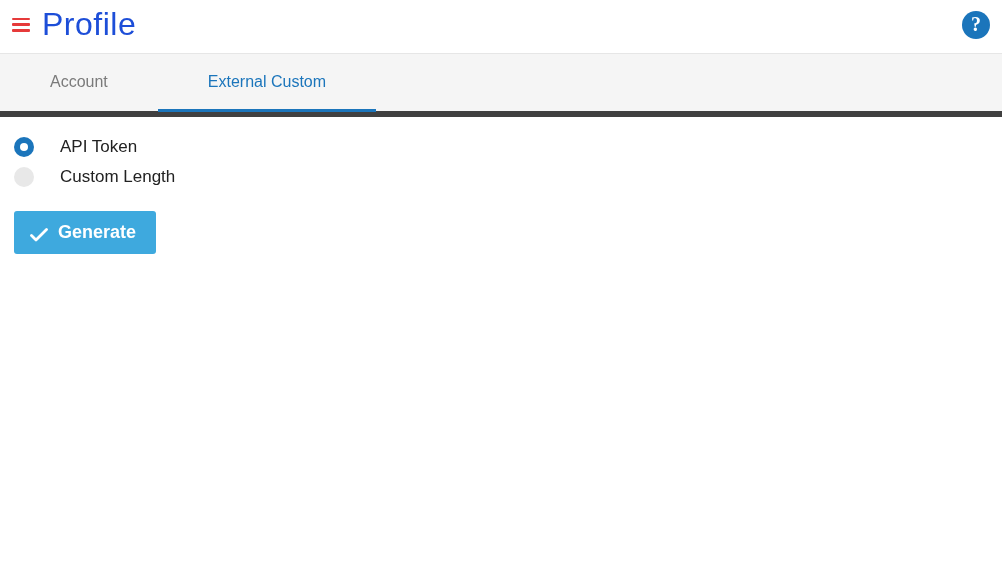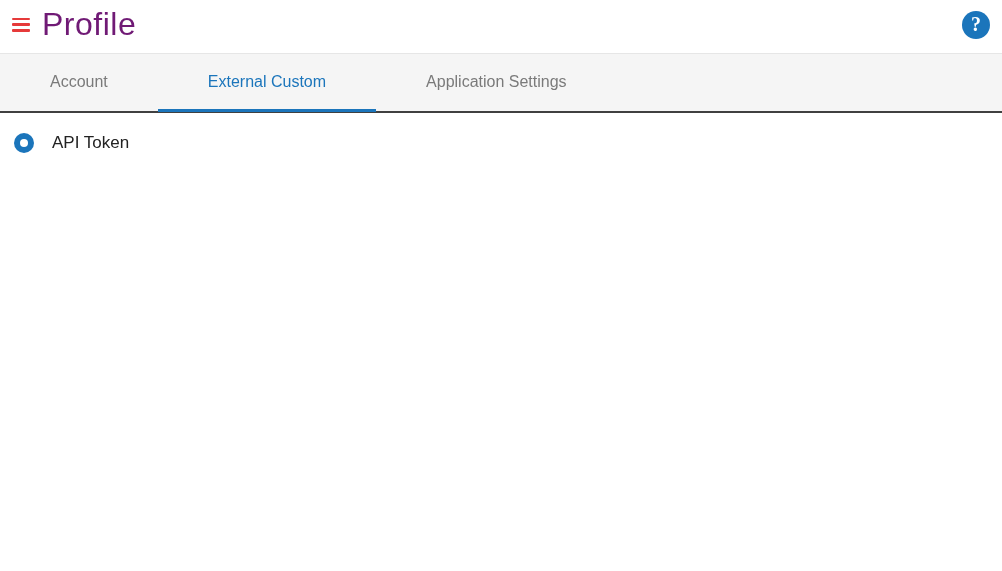--- a/index.html
+++ b/index.html
@@ -38,41 +38,41 @@
     .hamburger-icon span {
       display: block;
       height: 2.5px;
       width: 100%;
       background: #e63a3a;
       border-radius: 1px;
     }
     .page-title {
       font-size: 32px;
       font-weight: 300;
-      color: #701a75;
+      color: #1d4ed8;
       letter-spacing: 0.5px;
     }
     .help-icon {
       width: 28px;
       height: 28px;
       border-radius: 50%;
       background: #1b75bb;
       color: #ffffff;
       display: flex;
       align-items: center;
       justify-content: center;
       font-weight: 700;
       font-size: 20px;
       cursor: pointer;
       font-family: Georgia, serif;
     }
     .tab-bar {
       background: #f5f5f5;
       border-top: 1px solid #e6e6e6;
-      border-bottom: 2px solid #404040;
+      border-bottom: 6px solid #404040;
       display: flex;
       padding: 0;
     }
     .tab {
       padding: 18px 50px;
       font-size: 16px;
       color: #7a7a7a;
       cursor: pointer;
       border-bottom: 3px solid transparent;
       position: relative;
@@ -81,21 +81,21 @@
     .tab.active {
       color: #1b75bb;
       border-bottom: 3px solid #1b75bb;
     }
     .content {
       padding: 20px 14px;
     }
     .radio-row {
       display: flex;
       align-items: flex-start;
-      gap: 18px;
+      gap: 26px;
       margin-bottom: 10px;
       cursor: pointer;
     }
     .radio-outer {
       width: 20px;
       height: 20px;
       border-radius: 50%;
       display: flex;
       align-items: center;
       justify-content: center;
@@ -149,21 +149,32 @@
         <span></span>
     </div>
     <h1 class="page-title">Profile</h1>
   </div>
   <div class="help-icon">?</div>
 </div>
 
 <div class="tab-bar">
   <div class="tab">Account</div>
   <div class="tab active">External Custom</div>
-  <div class="tab">Application Settings</div>
 </div>
 
 <div class="content">
   <div class="radio-row">
     <div class="radio-outer selected"></div>
     <span class="radio-label">API Token</span>
   </div>
+  <div class="radio-row">
+    <div class="radio-outer unselected"></div>
+    <span class="radio-label">Custom Length</span>
+  </div>
+  <button class="generate-btn">
+    <span class="check-icon">
+      <svg viewBox="0 0 18 14" width="18" height="14">
+        <path d="M1.5 7.5 L6 12 L16.5 1.5" stroke="#ffffff" stroke-width="2.8" fill="none" stroke-linecap="round" stroke-linejoin="round"></path>
+      </svg>
+    </span>
+    <span>Generate</span>
+  </button>
 </div>
 
 </body></html>

